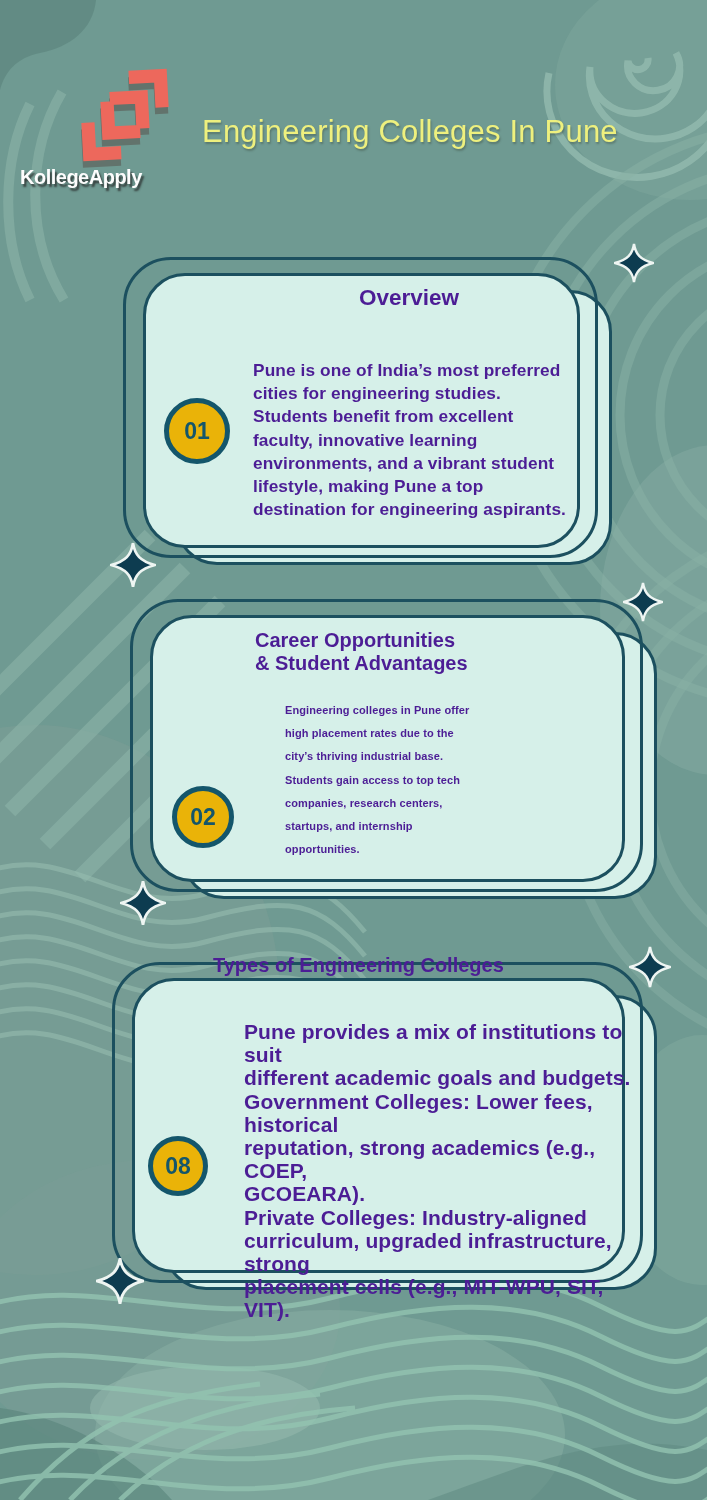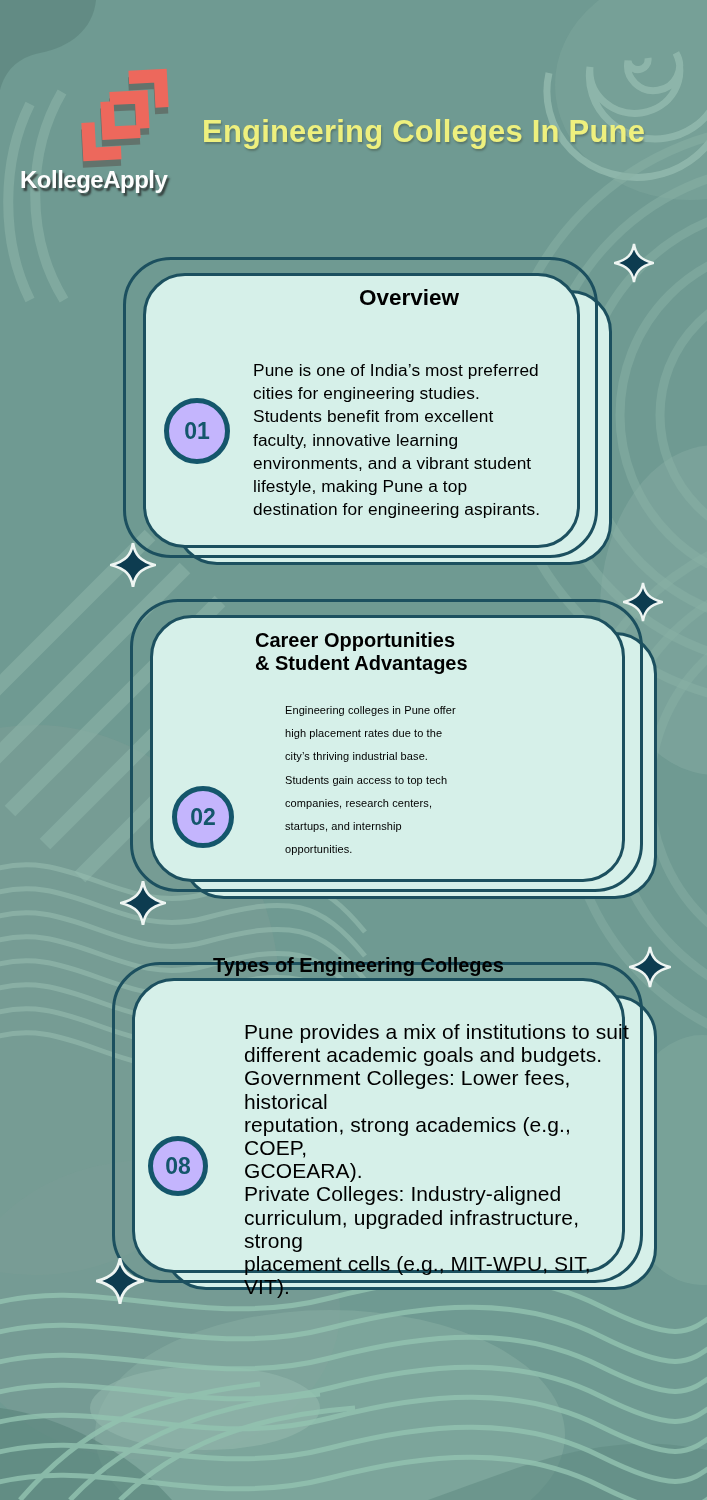--- a/index.html
+++ b/index.html
@@ -7,52 +7,52 @@
   #canvas{
     position:relative; width:707px; height:1500px; overflow:hidden;
     background:#6f9a92;
     font-family:"Liberation Sans","DejaVu Sans",sans-serif;
   }
   #bg-svg{position:absolute;left:0;top:0;z-index:0;}
   
   #logo-mark{position:absolute;left:72px;top:56px;width:106px;height:118px;z-index:2;}
   #brand-name{
     position:absolute;left:20px;top:166px;width:240px;z-index:2;
-    font-size:24px;font-weight:bold;color:#fdfdfd;letter-spacing:-0.5px;
+    font-size:20px;font-weight:bold;color:#fdfdfd;letter-spacing:-0.5px;
     text-shadow:2px 3px 2px rgba(35,35,35,0.75);
   }
   #page-title{
     position:absolute;left:202px;top:114px;width:505px;z-index:2;
-    font-size:31px;font-weight:bold;color:#eef07e;letter-spacing:0.2px;
+    font-size:31px;font-weight:normal;color:#eef07e;letter-spacing:0.2px;
     text-shadow:1px 2px 2px rgba(45,55,40,0.35);
   }
   
   .card{position:absolute;left:0;top:0;}
   .card .outline{
     position:absolute;border:3px solid #1c505f;border-radius:48px;
     background:transparent;z-index:4;box-sizing:border-box;
   }
   .card .back,.card .front{
     position:absolute;background:#d6f0e9;border:3px solid #1c505f;
     border-radius:42px;box-sizing:border-box;
   }
   .card .back{z-index:1;}
   .card .front{z-index:3;}
   .badge{
-    position:absolute;z-index:6;background:#c4b5fd;border:5px solid #14566b;
+    position:absolute;z-index:6;background:#eab308;border:5px solid #14566b;
     border-radius:50%;display:flex;align-items:center;justify-content:center;
     box-sizing:border-box;color:#14566b;font-weight:bold;font-size:23px;
   }
   .card-title{
-    position:absolute;z-index:5;color:#000000;font-weight:bold;
+    position:absolute;z-index:5;color:#4c1d95;font-weight:bold;
     white-space:pre-line;line-height:1.15;
   }
   .card-text{
-    position:absolute;z-index:5;color:#000000;white-space:pre-line;
-    line-height:23.2px;letter-spacing:0.1px;
+    position:absolute;z-index:5;color:#4c1d95;white-space:pre-line;
+    line-height:23.2px;letter-spacing:0.1px;font-weight:bold;
   }
   .sparkle{position:absolute;z-index:7;}
   .sparkle path{fill:#0d3c50;stroke:#eef5f2;stroke-width:2.4;}
   
   #site-url{
     position:absolute;left:0;top:1320px;width:707px;z-index:2;
     text-align:center;font-size:28px;font-weight:bold;color:#f7fbf9;
     line-height:41px;white-space:pre-line;
     text-decoration:underline;text-decoration-thickness:2px;text-underline-offset:5px;
     text-shadow:1px 2px 2px rgba(40,50,45,0.3);

